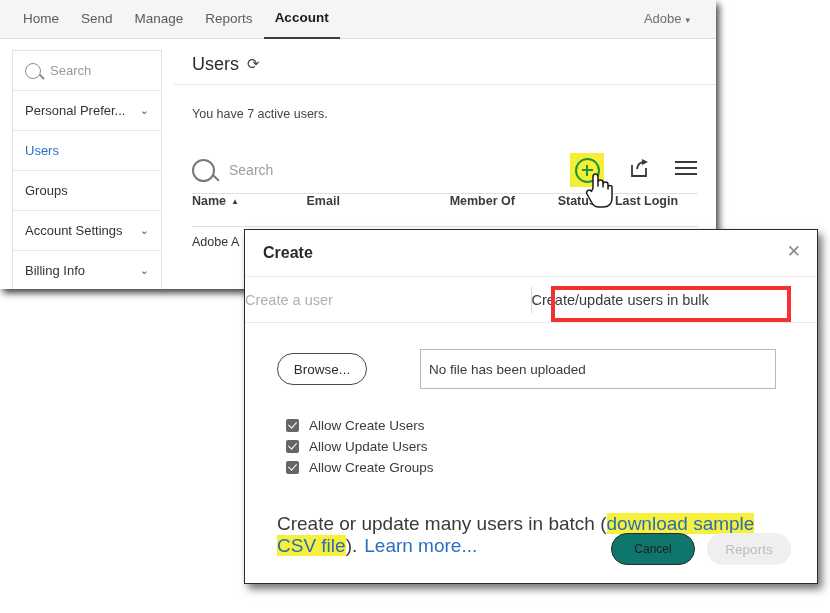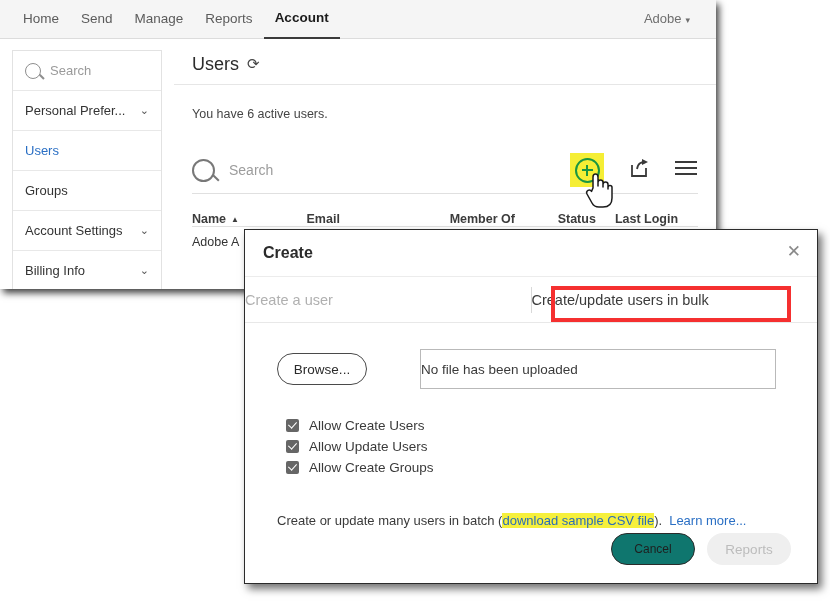--- a/index.html
+++ b/index.html
@@ -236,21 +236,21 @@
   }
   .share-icon, .menu-icon { cursor: pointer; }
 
   
   #user-table {
     margin: 0 18px;
   }
   .thead {
     display: flex;
     height: 32px;
-    align-items: flex-end;
+    align-items: flex-start;
     border-bottom: 1px solid #e0e0e0;
     font-size: 12.5px;
     font-weight: bold;
     color: #3c3c3c;
   }
   .trow {
     display: flex;
     height: 30px;
     align-items: center;
     font-size: 12.5px;
@@ -368,21 +368,21 @@
     flex: none;
   }
   #file-field {
     margin-left: 53px;
     width: 356px;
     height: 40px;
     border: 1px solid #b9b9b9;
     background: #ffffff;
     display: flex;
     align-items: center;
-    padding: 0 0;
+    padding: 0 8px;
     box-sizing: border-box;
     font-size: 13.5px;
     color: #3a3a3a;
     cursor: text;
   }
 
   #permission-list {
     margin-top: 26px;
     margin-left: 9px;
   }
@@ -409,21 +409,21 @@
     border-width: 0 1.8px 1.8px 0;
     transform: rotate(42deg);
   }
   .perm-label {
     font-size: 13.5px;
     color: #3a3a3a;
   }
 
   #batch-note {
     margin-top: 35px;
-    font-size: 13px;
+    font-size: 19px;
     color: #3a3a3a;
   }
   #csv-link {
     background: #f6f03c;
     color: #2b6cb8;
     cursor: pointer;
   }
   #learn-more {
     color: #2a6fc4;
     margin-left: 7px;
@@ -500,21 +500,21 @@
       <span class="label">Billing Info</span>
       <span class="chev">⌄</span>
     </div>
   </div>
 
   <div id="content">
     <div id="page-head">
       <span id="page-title">Users</span>
       <span class="refresh-icon">⟳</span>
     </div>
-    <div id="active-users-text">You have 6 active users.</div>
+    <div id="active-users-text">You have 7 active users.</div>
 
     <div id="toolbar">
       <span class="mag-lg"></span>
       <input id="table-search-input" type="text" placeholder="Search" style="">
       <div class="tool-icons">
         <div id="add-user-btn">
           <span class="plus-circle"></span>
         </div>
         <span class="share-icon">
           <svg width="22" height="22" viewBox="0 0 22 22">

